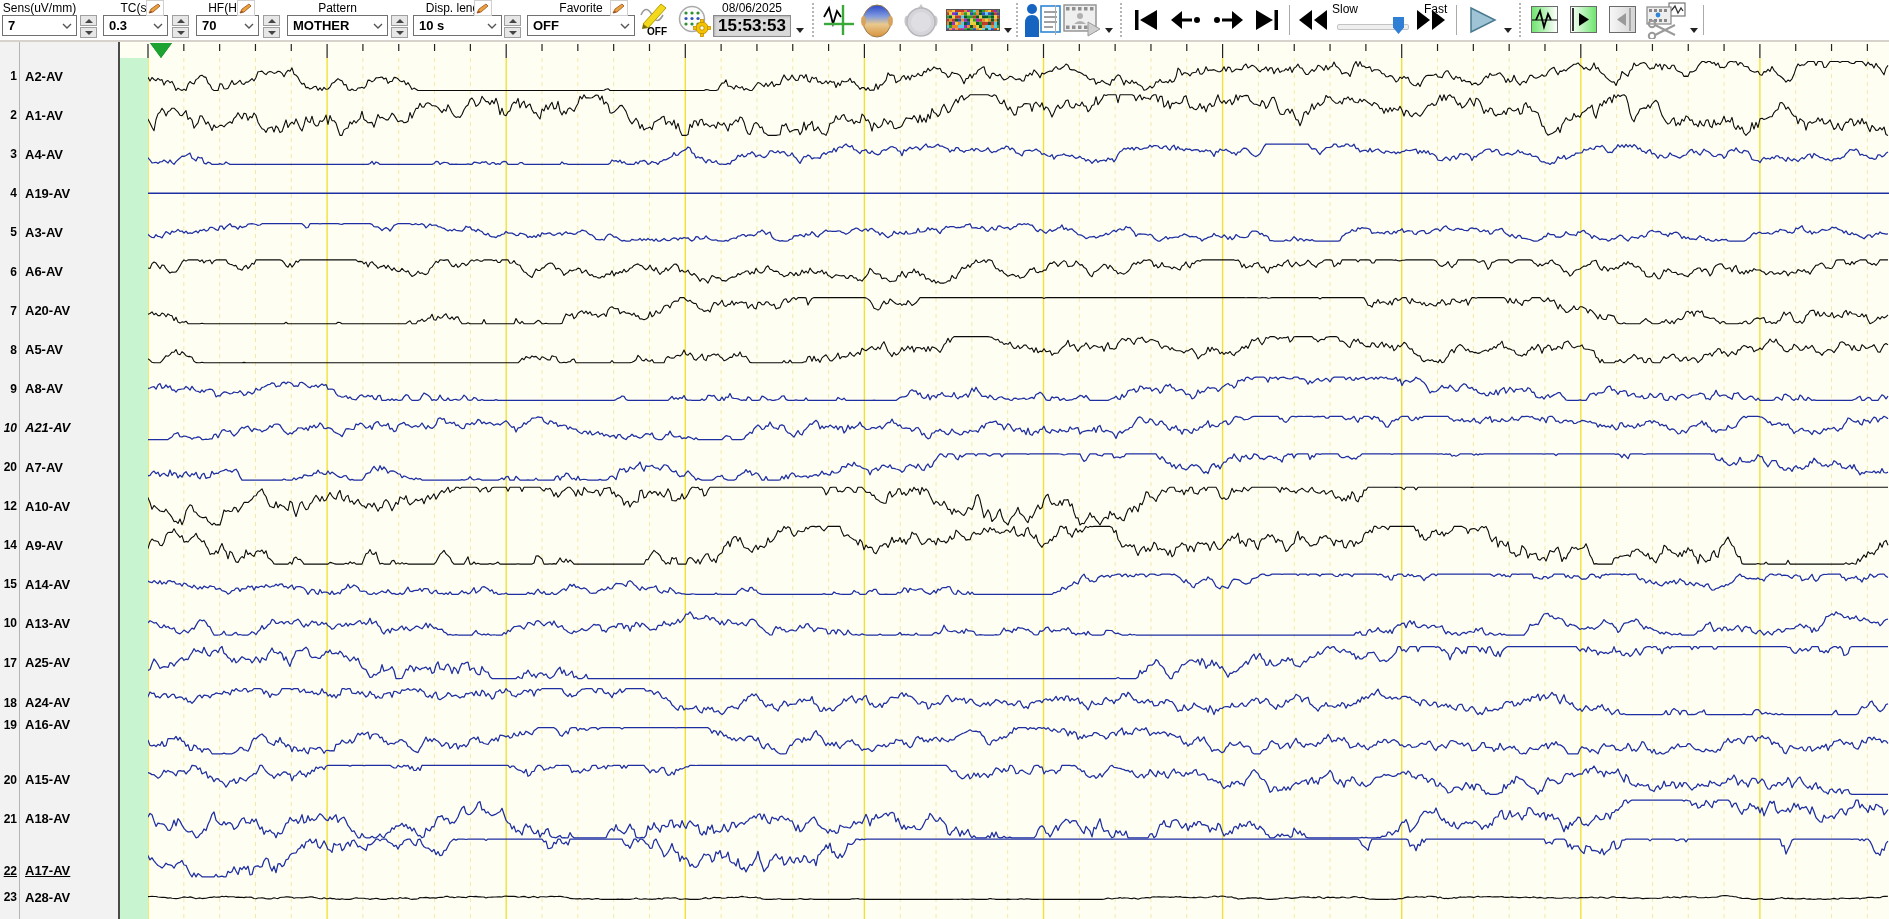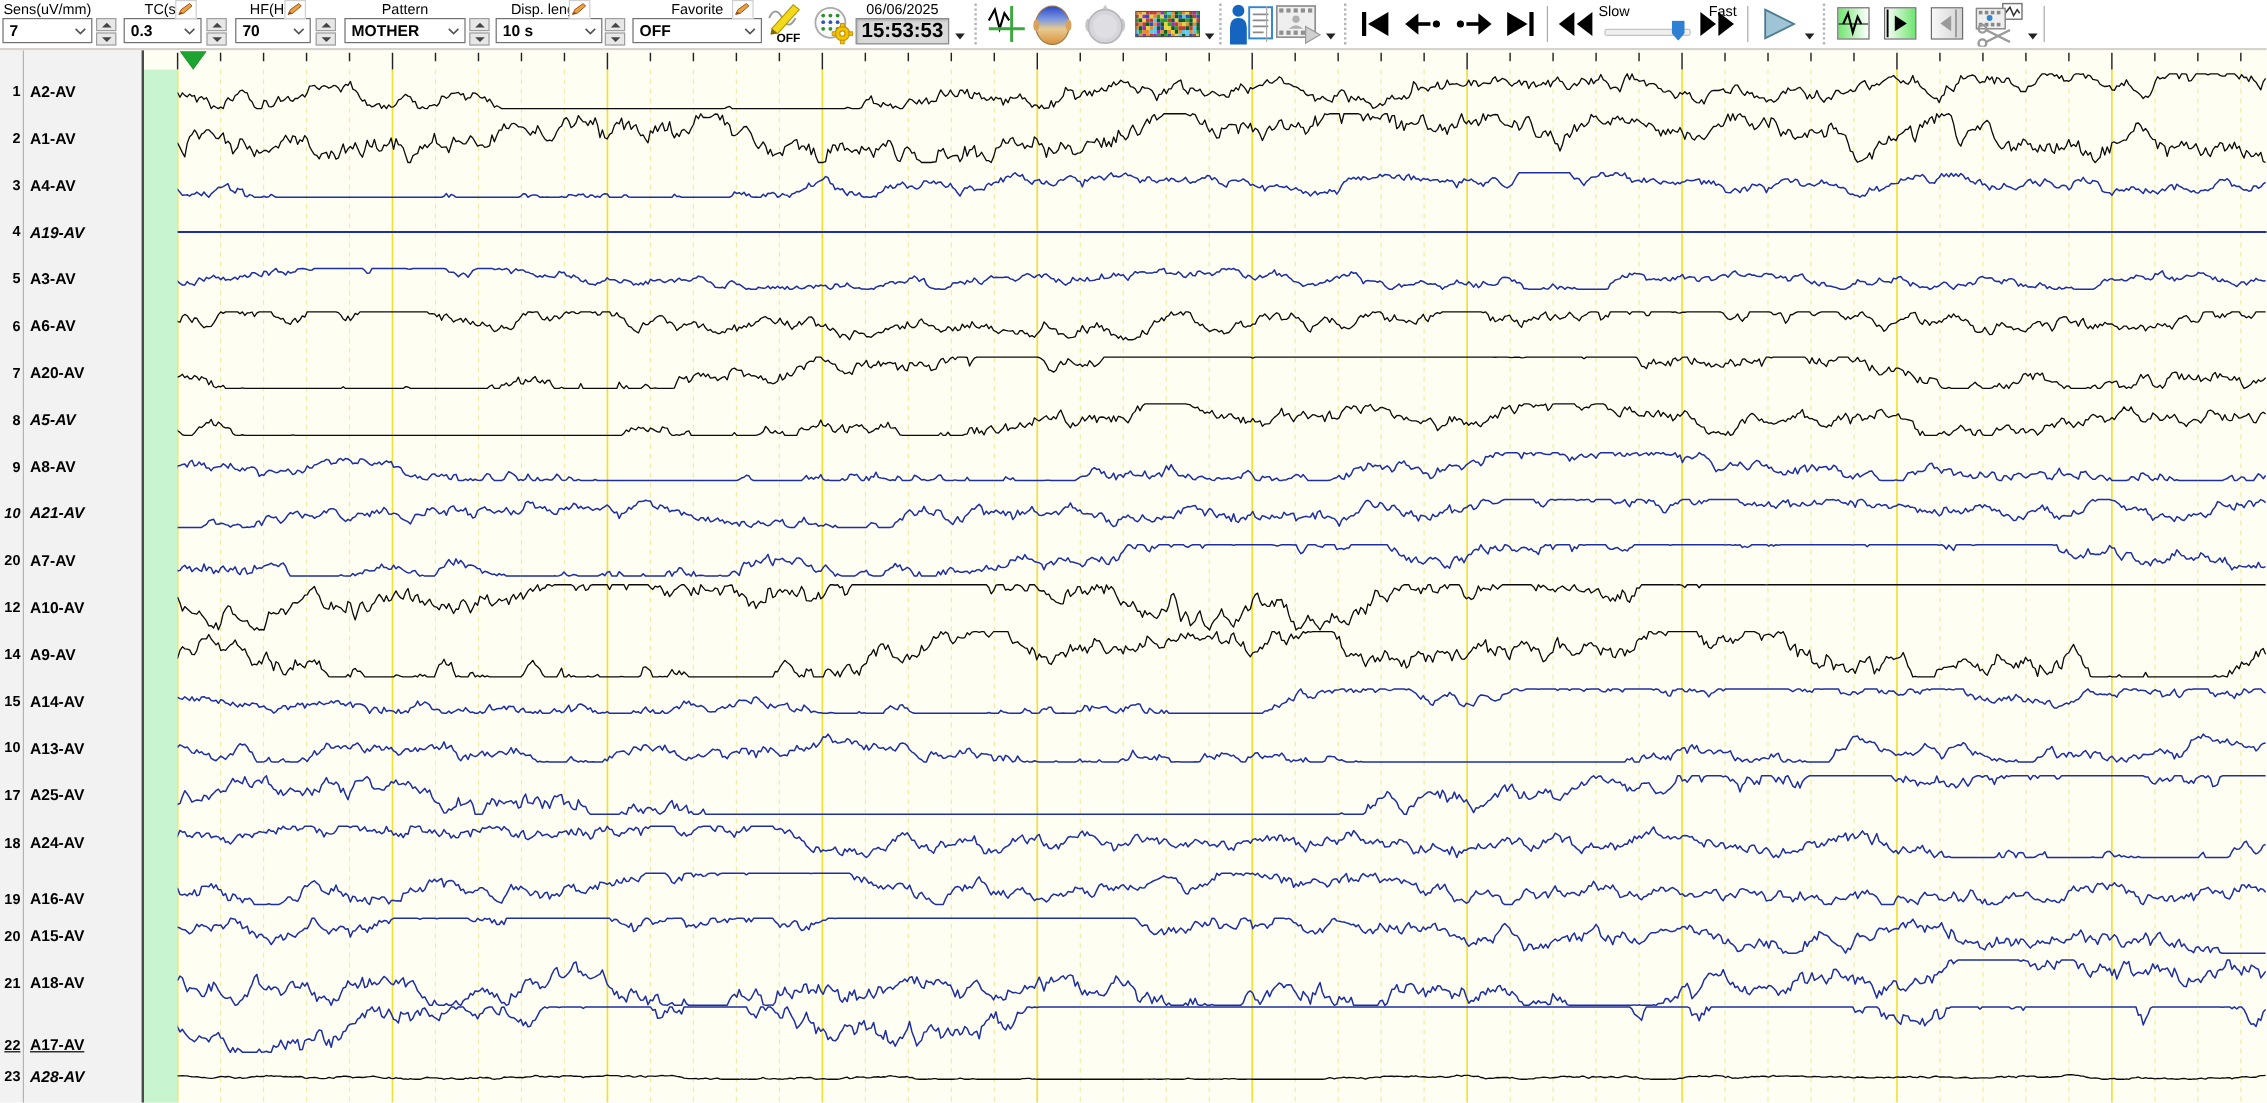--- a/index.html
+++ b/index.html
@@ -32,21 +32,21 @@
                 clip-path:polygon(0 0,100% 0,100% 62%,50% 100%,0 62%);}
   .rev-btn{position:absolute;top:6px;width:27px;height:27px;border:1px solid #6b6b6b;box-sizing:border-box;}
   
   .main{position:absolute;left:0;top:42px;width:1889px;height:877px;}
   .label-panel{position:absolute;left:0;top:0;width:118px;height:877px;background:#f2f2f2;
                border-right:2px solid #4a4a4a;box-sizing:content-box;}
   .num-divider{position:absolute;left:19px;top:0;bottom:0;width:1px;background:#b4b4b4;}
   .ch-row{position:absolute;left:0;width:118px;height:17px;display:flex;align-items:center;}
   .ch-num{width:17px;text-align:right;font-weight:bold;font-size:12px;color:#000;flex:0 0 auto;}
   .ch-label{margin-left:8px;font-weight:bold;font-size:13px;color:#000;white-space:nowrap;}
-  .ch-label.it{font-style:italic;}
+  .ch-label.it{}
   .trace-area{position:absolute;left:120px;top:0;width:1769px;height:877px;background:#fffef2;}
   .green-band{position:absolute;left:0;top:16px;width:28px;height:861px;background:#c9f4d0;}
   .marker{position:absolute;left:30px;top:1px;width:0;height:0;
           border-left:11px solid transparent;border-right:11px solid transparent;
           border-top:15px solid #1ca332;filter:drop-shadow(0 0 0.5px #0a6e1d);}
   svg text{font-family:"Liberation Sans",sans-serif;}
 </style>
 </head>
 <body>
 
@@ -208,21 +208,21 @@
           <rect x="-1.5" y="-8.5" width="3" height="3"></rect>
             <rect x="-1.5" y="5.5" width="3" height="3"></rect>
           <rect x="-8.5" y="-1.5" width="3" height="3"></rect>
             <rect x="5.5" y="-1.5" width="3" height="3"></rect>
         </g>
       </g>
     </svg>
   </div>
 
   <div class="tb-group" style="left:713px;width:78px;">
-    <div class="tb-label">06/06/2025</div>
+    <div class="tb-label">08/06/2025</div>
     <div class="timebox">15:53:53</div>
   </div>
   <div class="mini-arrow" style="left:796px;"></div>
 
   <div class="sep-dot" style="left:812px;"></div>
 
   <div class="icon-btn" style="left:821px;">
     <svg width="34" height="36" viewBox="0 0 34 36">
       <polyline points="3,15 8,6 12,22 16,9 20,15" fill="none" stroke="#000" stroke-width="1.8"></polyline>
       <line x1="22" y1="3" x2="22" y2="33" stroke="#3aa83a" stroke-width="2.4"></line>
@@ -603,21 +603,21 @@
           <div class="ch-label">A13-AV</div>
         </div>
         <div class="ch-row" style="top: 612px;">
           <div class="ch-num">17</div>
           <div class="ch-label">A25-AV</div>
         </div>
         <div class="ch-row" style="top: 651.1px; align-items: flex-end;">
           <div class="ch-num">18</div>
           <div class="ch-label">A24-AV</div>
         </div>
-        <div class="ch-row" style="top: 698px;">
+        <div class="ch-row" style="top: 674px;">
           <div class="ch-num">19</div>
           <div class="ch-label">A16-AV</div>
         </div>
         <div class="ch-row" style="top: 729.3px;">
           <div class="ch-num">20</div>
           <div class="ch-label">A15-AV</div>
         </div>
         <div class="ch-row" style="top: 768.4px;">
           <div class="ch-num">21</div>
           <div class="ch-label">A18-AV</div>

